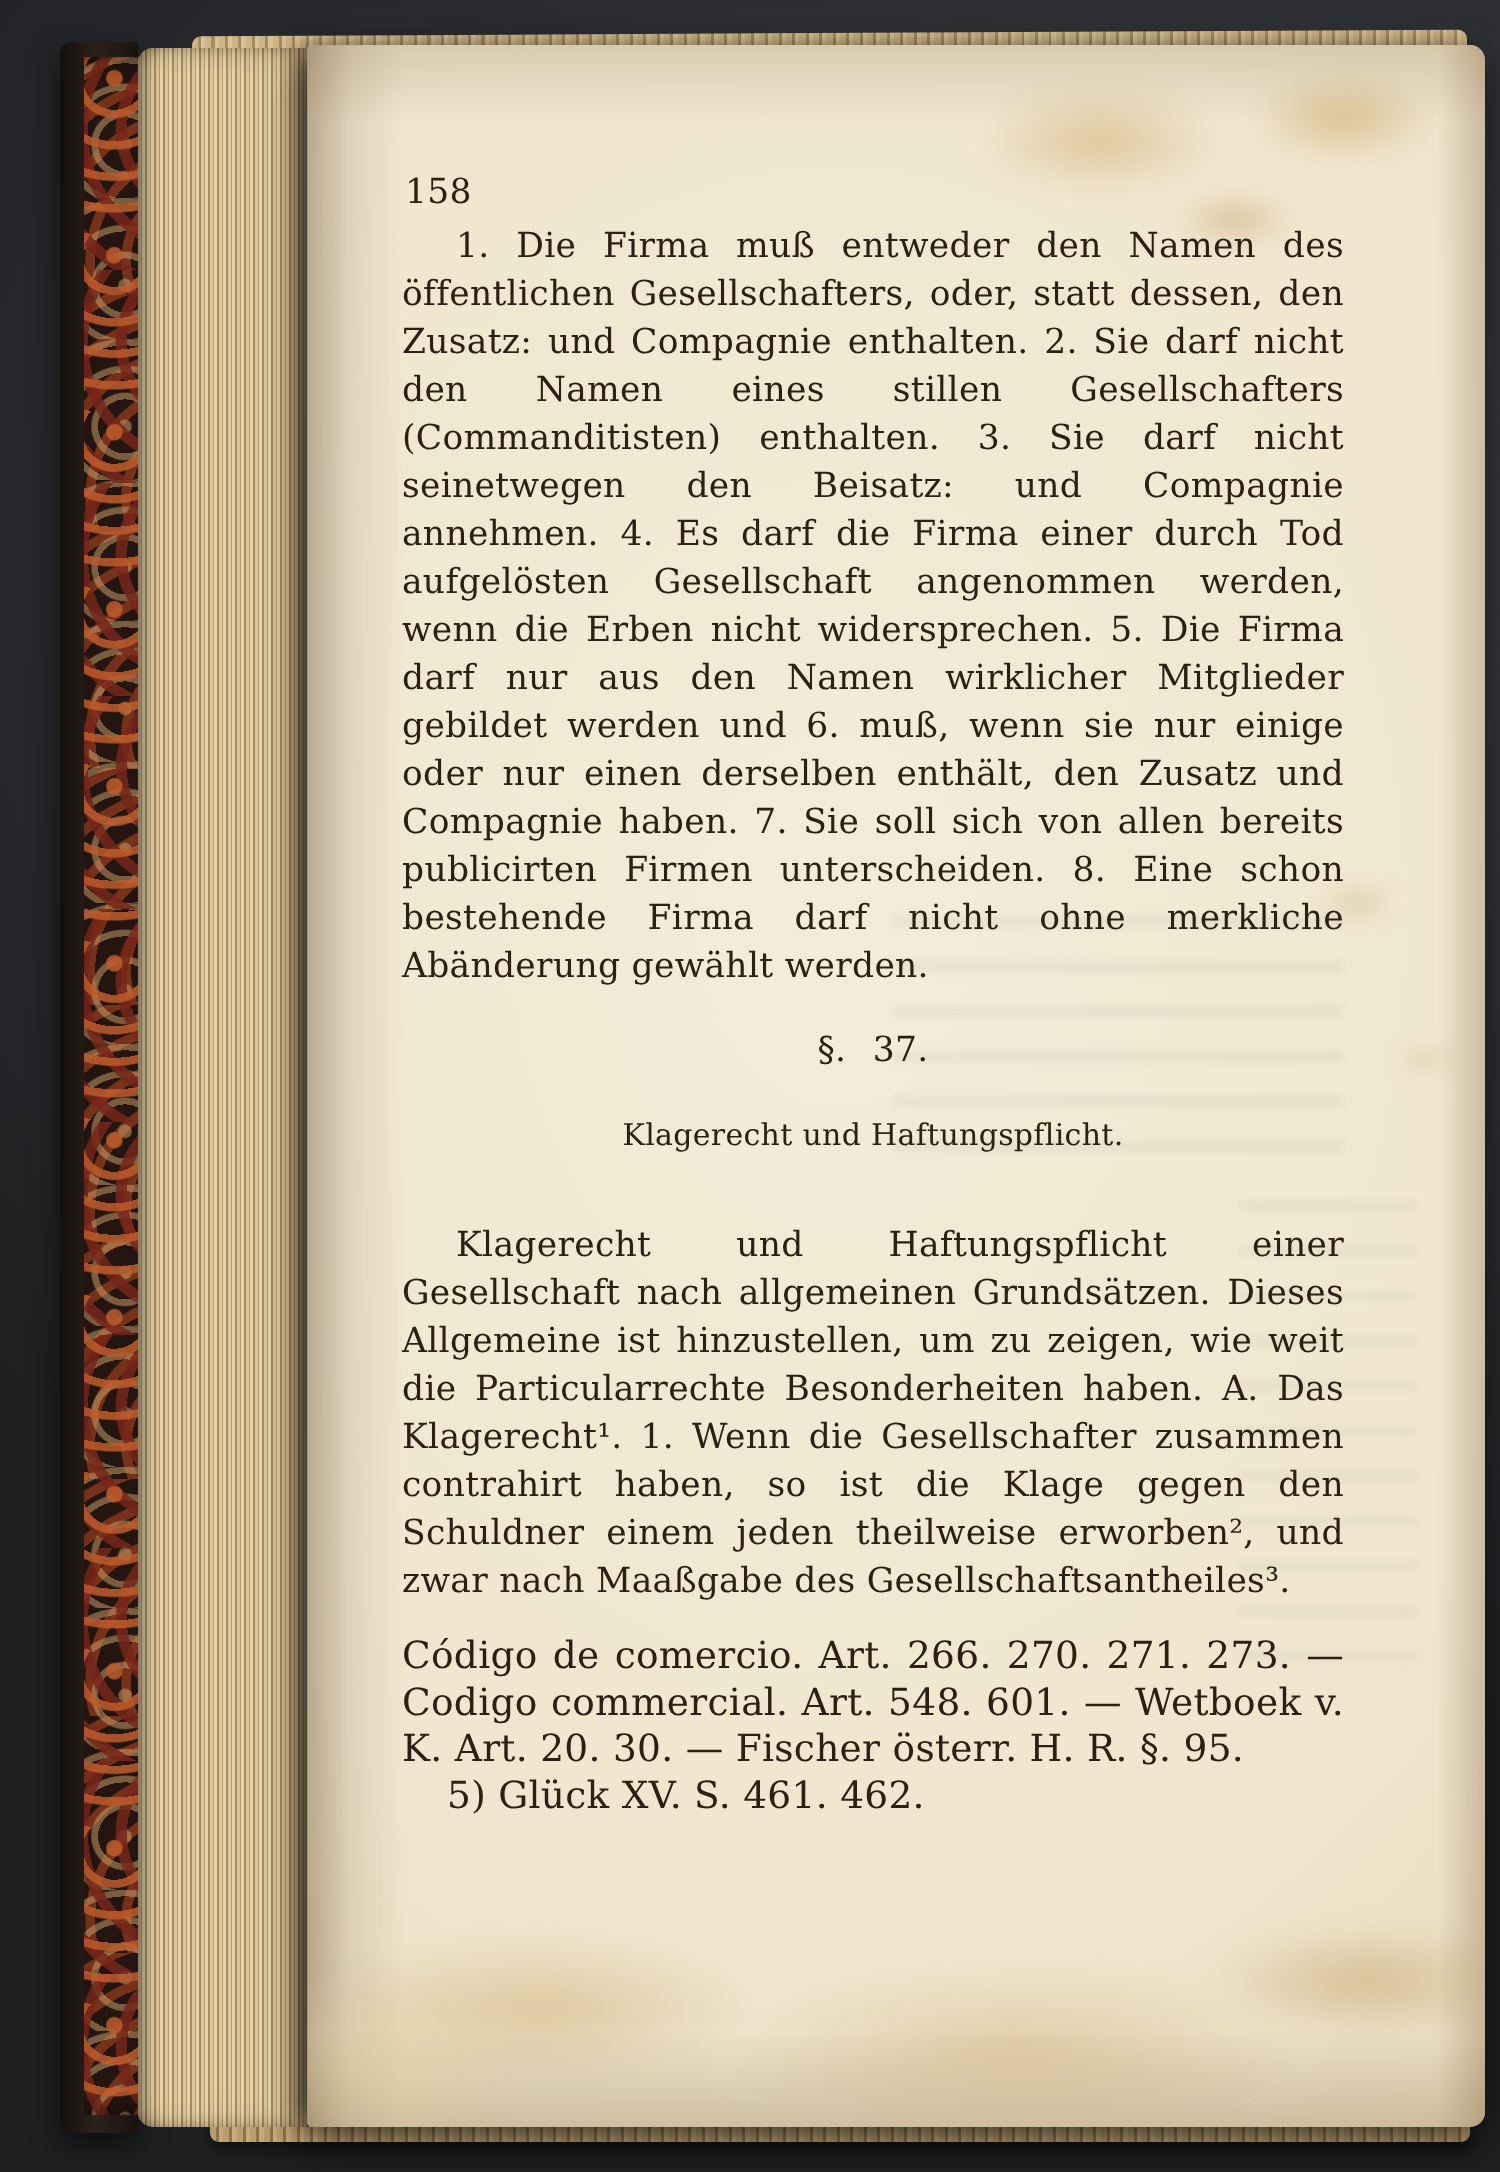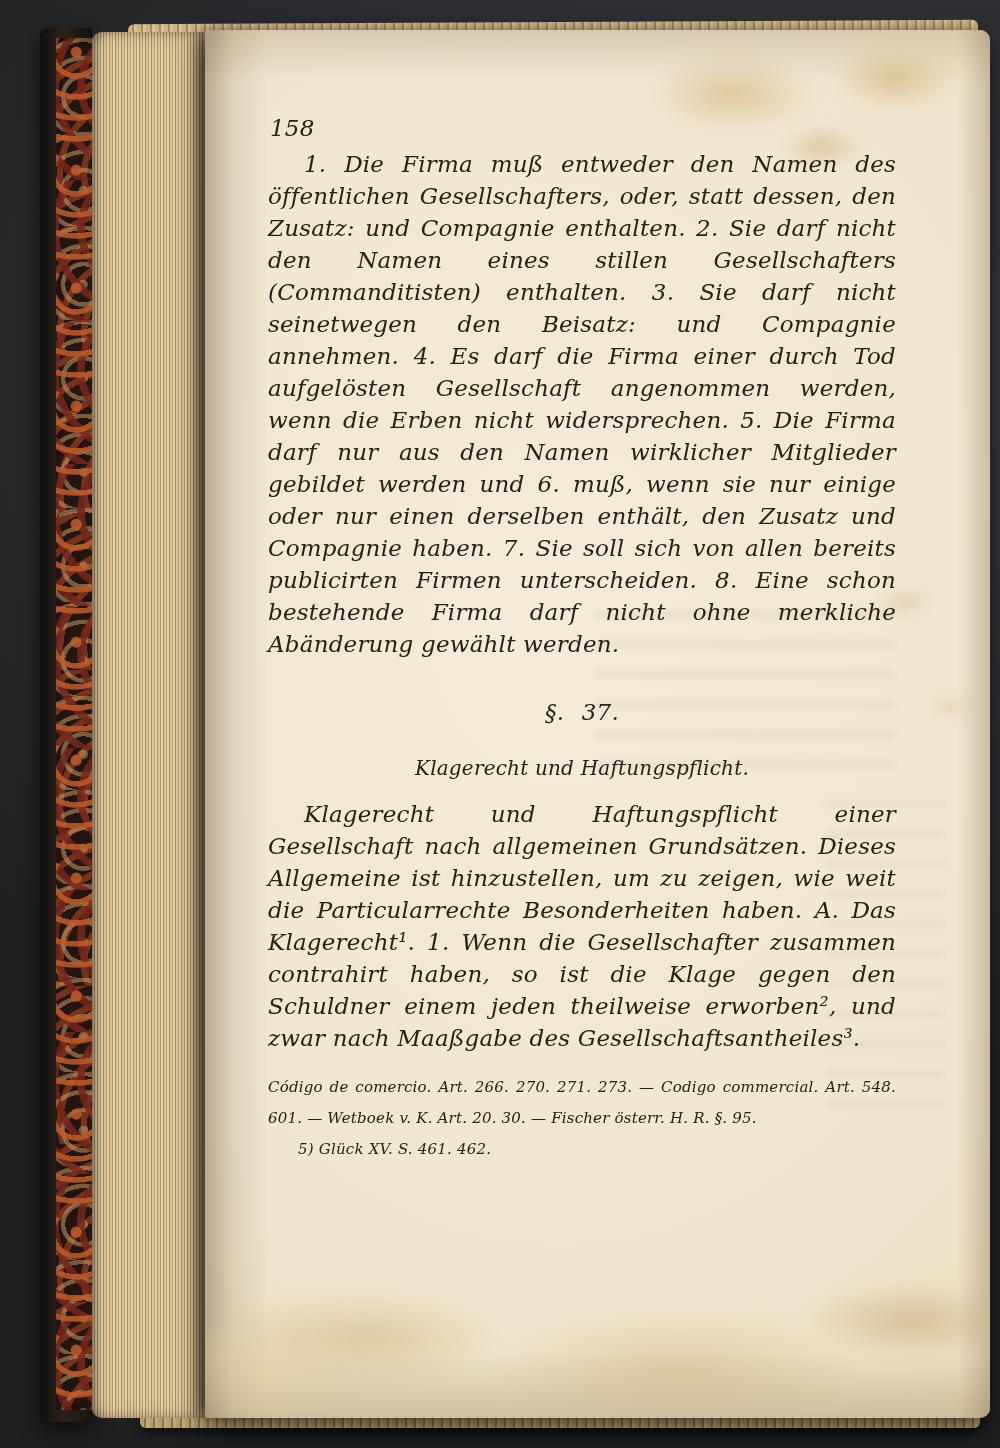--- a/index.html
+++ b/index.html
@@ -107,30 +107,30 @@
   .ghost-2 {
     left:620px; top:770px; width:120px; height:330px;
     background:repeating-linear-gradient(180deg,
       rgba(112,112,92,.10) 0 8px, transparent 8px 30px);
   }
 
   
   .textblock {
     position:absolute; left:63px; top:82px; width:628px; z-index:5;
     color:#2b2013; letter-spacing:.2px;
-    font-size:23px; line-height:32px;font-style:italic;
+    font-size:23px; line-height:32px;
   }
   .header-row { position:relative; text-align:center; margin-bottom:36px; }
   .pnum { position:absolute; left:2px; top:0; }
   .para { text-align:justify; text-indent:36px; }
-  .para-1 { margin-bottom:36px; }
+  .para-1 { margin-bottom:24px; }
   .secnum { text-align:center; word-spacing:10px; margin-bottom:24px; }
-  .sectitle { text-align:center; font-size:20px; margin-bottom:14px; }
+  .sectitle { text-align:center; font-size:20px; margin-bottom:42px; }
   .para-2 { margin-bottom:18px; }
-  .footnotes { font-size:15px; line-height:31px; }
+  .footnotes { font-size:25px; line-height:31px; }
   .fn { text-align:justify; }
   .fn-num { text-indent:30px; }
 </style>
 </head>
 <body>
 
 <div class="scene">
 
   <div class="spine"></div>
   <div class="marble"></div>

